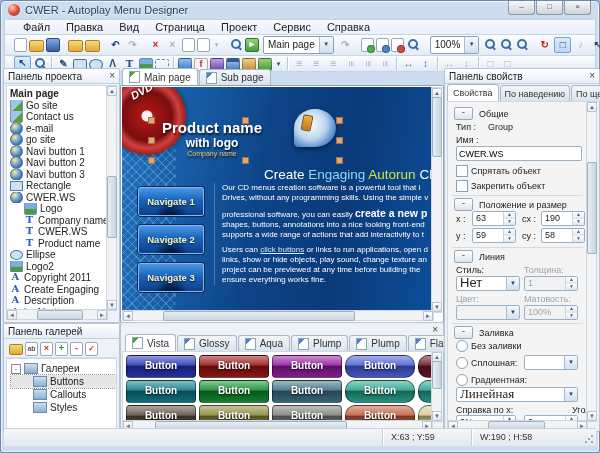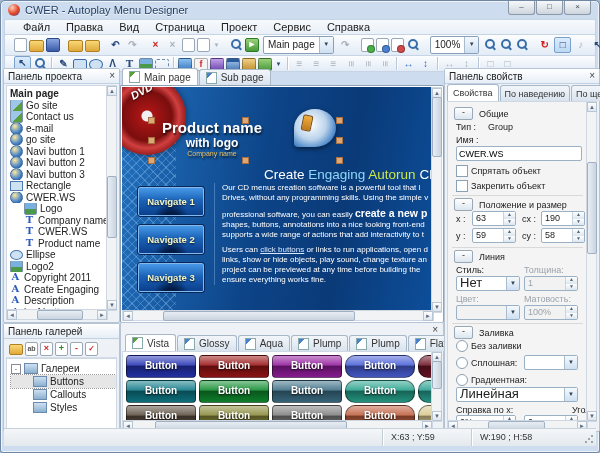--- a/index.html
+++ b/index.html
@@ -622,21 +622,21 @@
       <span class="rb" style="left:8px;top:238px;"></span>
       <span class="flbl" style="left:23px;top:239px;">Без заливки</span>
       <span class="rb" style="left:8px;top:255px;"></span>
       <span class="flbl" style="left:23px;top:256px;">Сплошная:</span>
       <div class="combo2" style="left:76px;top:253px;width:52px;">
           <span class="comboval"></span>
           <span class="combobtn">▼</span>
         </div>
       <span class="rb" style="left:8px;top:272px;"></span>
       <span class="flbl" style="left:23px;top:273px;">Градиентная:</span>
-      <div class="combo2" style="left:8px;top:285px;width:120px;">
+      <div class="combo2" style="left:8px;top:285px;width:120px;font-family:Liberation Serif, serif;">
           <span class="comboval">Линейная</span>
           <span class="combobtn">▼</span>
         </div>
       <span class="flbl" style="left:8px;top:303px;">Справка по x:</span>
       <span class="flbl" style="left:80px;top:303px;margin-left:44px;">Угол:</span>
       <div class="spin" style="left:8px;top:313px;width:58px;">
           <span class="spinval">0%</span>
           <span class="spinbtns">
             <i>▲</i>
           </span>

